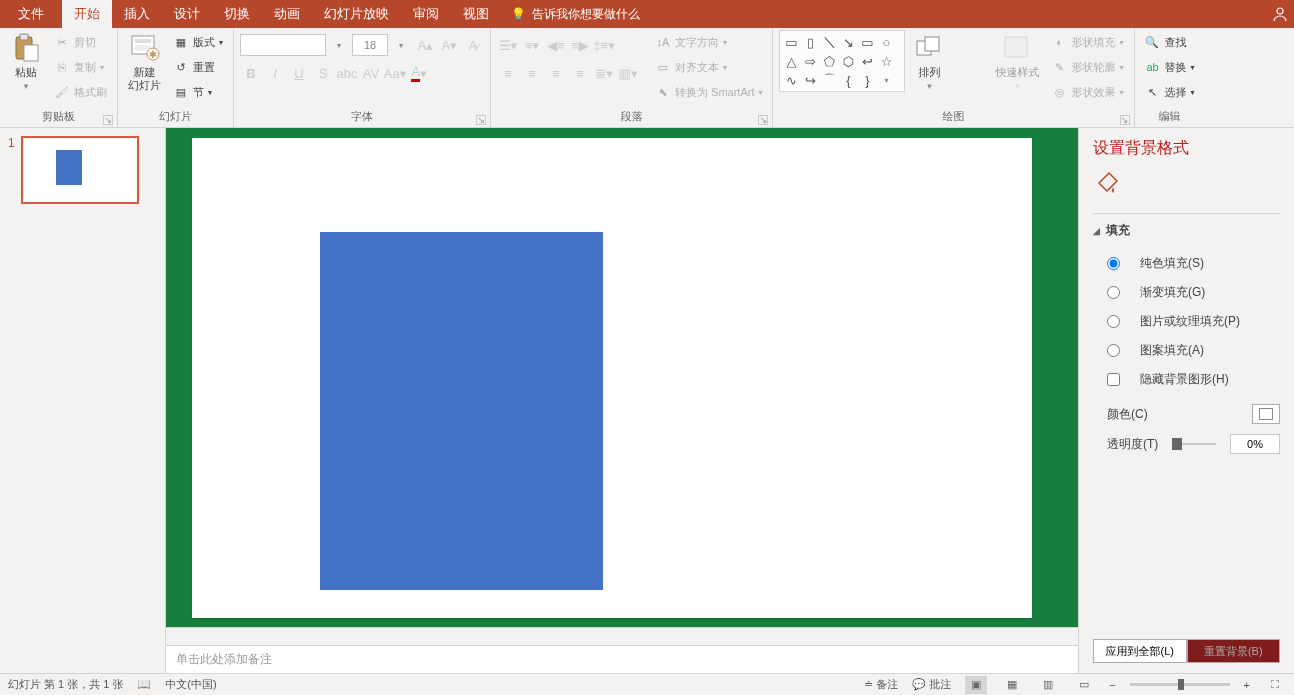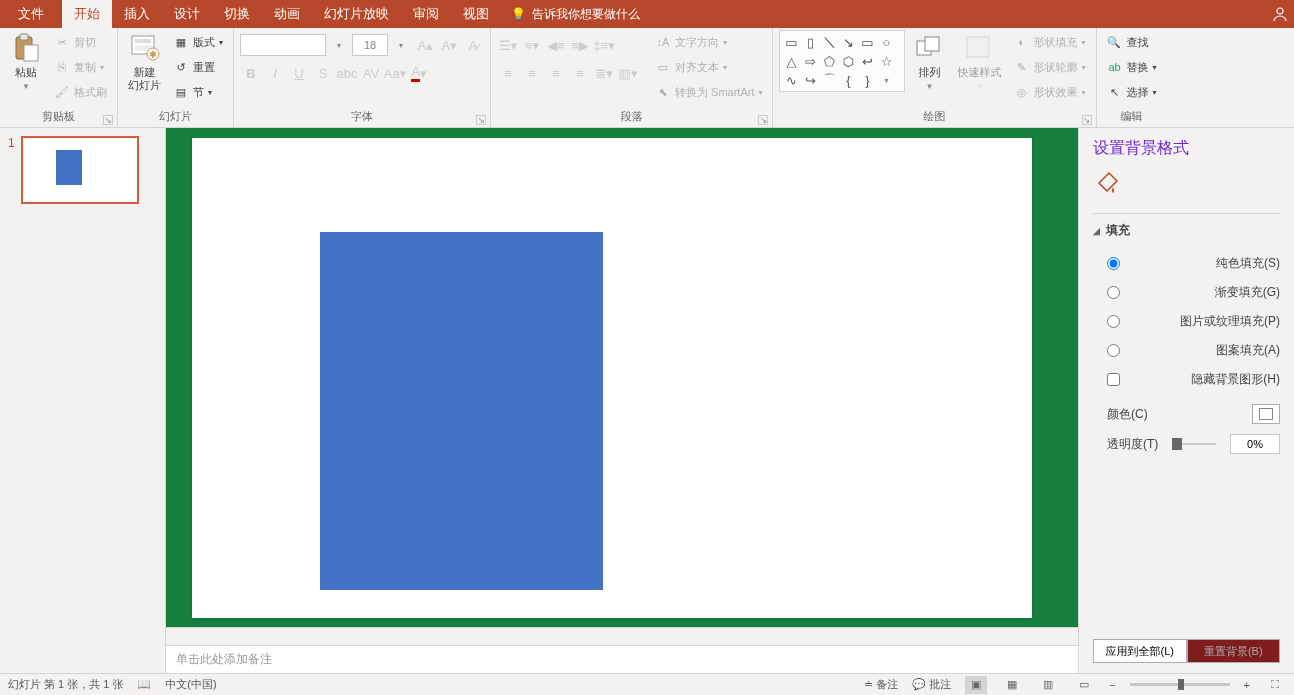--- a/index.html
+++ b/index.html
@@ -53,21 +53,21 @@
 .slide { width:840px; height:480px; background:#fff; box-shadow:0 1px 3px rgba(0,0,0,0.2); position:relative; margin-left:2px; }
 .blue-rect { position:absolute; left:128px; top:94px; width:283px; height:358px; background:#4472c4; }
 .hscroll { height:18px; background:#f3f2f1; border-top:1px solid #d4d4d4; margin:0 0 0 0; position:relative; }
 .notes { height:28px; background:#fff; border-top:1px solid #d4d4d4; padding:5px 10px; color:#999; font-size:12px; }
 
 .side-panel { width: 216px; background:#f3f2f1; border-left:1px solid #d4d4d4; padding:10px 14px; display:flex; flex-direction:column; }
 .panel-title { color:#444; font-size:16px; margin-bottom:10px; }
 .paint-icon { width:30px; height:30px; margin-bottom:14px; }
 .section-hdr { display:flex; align-items:center; gap:6px; color:#444; font-weight:bold; font-size:12px; margin-bottom:10px; border-top:1px solid #d4d4d4; padding-top:8px; }
 .section-hdr .tri { color:#666; font-size:9px; }
-.radio-row, .check-row { display:flex; align-items:center; gap:6px; margin:6px 0 6px 14px; font-size:12px; color:#444;justify-content:space-between; }
+.radio-row, .check-row { display:flex; align-items:center; gap:20px; margin:6px 0 6px 14px; font-size:12px; color:#444; }
 .radio-row input, .check-row input { margin:0; }
 .prop-row { display:flex; align-items:center; margin:10px 0 0 14px; font-size:12px; color:#444; gap:14px; }
 .slider { flex:1; height:2px; background:#c8c8c8; position:relative; }
 .slider .knob { position:absolute; left:0; top:-5px; width:10px; height:12px; background:#666; }
 .pct-box { width:50px; height:20px; border:1px solid #c8c8c8; background:#fff; text-align:center; font-size:11px; }
 .panel-footer { margin-top:auto; display:flex; gap:0; padding-top:10px; }
 .panel-footer button { flex:1; height:24px; font-size:11px; border:1px solid #adadad; background:#fdfdfd; cursor:pointer; }
 .panel-footer button:disabled { color:#aaa; background:#7f1d1d; }
 
 
@@ -271,21 +271,21 @@
       <div class="vbtn big">
         <div class="ic">
             <svg width="28" height="26">
               <rect x="2" y="6" width="14" height="14" fill="#fff" stroke="#888"></rect>
               <rect x="10" y="2" width="14" height="14" fill="#fff" stroke="#888"></rect>
             </svg>
           </div>
         <div class="lbl">排列</div>
         <div style="font-size:9px;color:#888;">▾</div>
       </div>
-      <div class="vbtn big" style="opacity:0.5;">
+      <div class="vbtn big" style="opacity:0.5;margin-left:38px;">
         <div class="ic">
             <svg width="28" height="26">
               <rect x="2" y="2" width="22" height="20" fill="#eee" stroke="#bbb"></rect>
             </svg>
           </div>
         <div class="lbl">快速样式</div>
         <div style="font-size:9px;color:#ccc;">▾</div>
       </div>
       <div class="rowstack">
         <div class="rowbtn disabled">
@@ -347,21 +347,21 @@
     <div class="canvas-scroll">
       <div class="slide">
         <div class="blue-rect"></div>
       </div>
     </div>
     <div class="hscroll"></div>
     <div class="notes">单击此处添加备注</div>
   </div>
 
   <div class="side-panel">
-    <div class="panel-title" style="color:#6d28d9;">设置背景格式</div>
+    <div class="panel-title" style="color:#b91c1c;">设置背景格式</div>
     <div class="paint-icon">
       <svg width="28" height="28" viewBox="0 0 28 28">
           <path d="M6 14 L16 4 L24 12 L14 22 Z" fill="none" stroke="#b7472a" stroke-width="1.5"></path>
           <path d="M20 18 q2 4 0 6 q-2-2 0-6" fill="#b7472a"></path>
         </svg>
     </div>
     <div class="section-hdr">
       <span class="tri">◢</span>
       <span>填充</span>
     </div>

